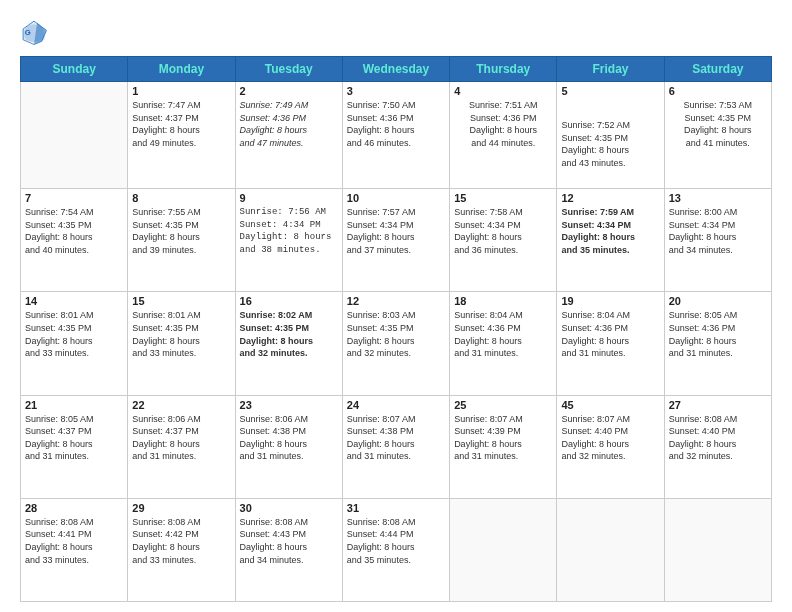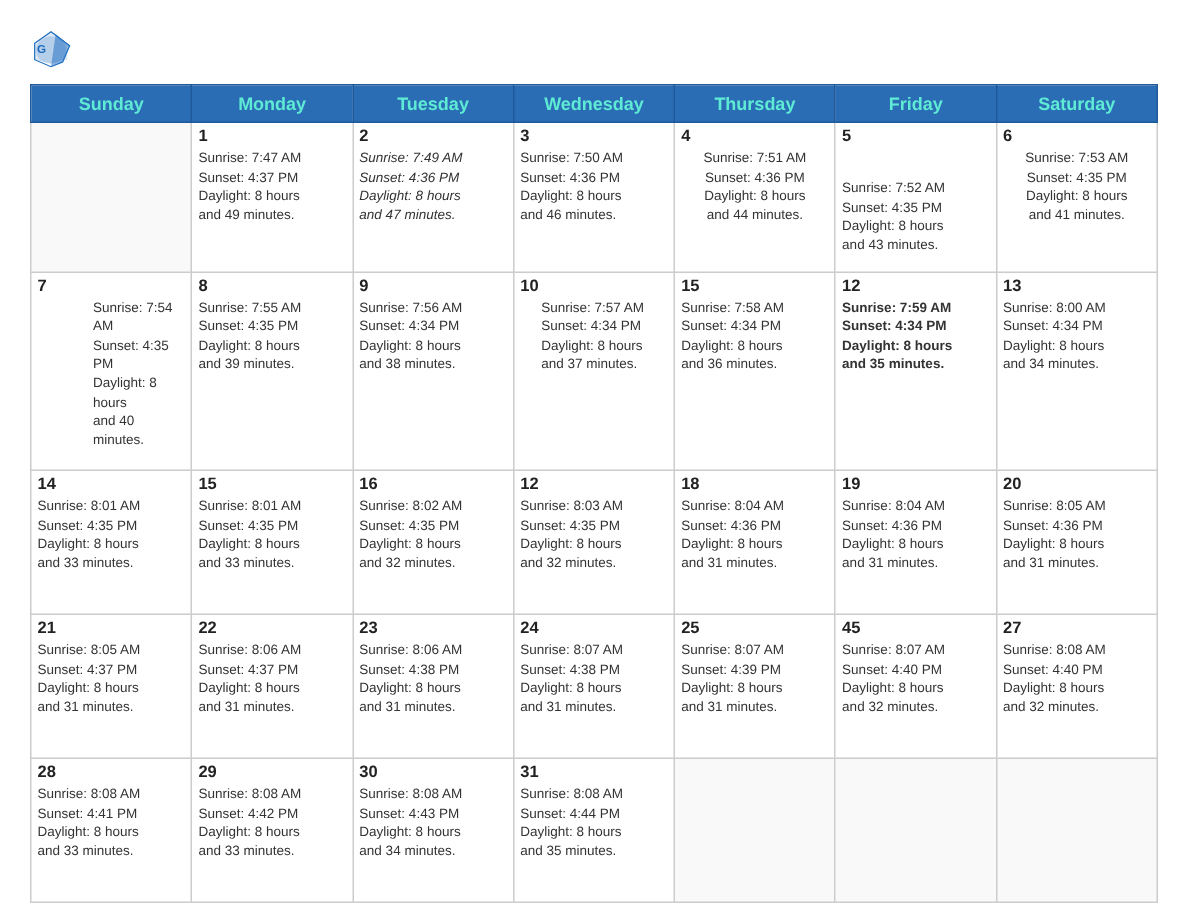--- a/index.html
+++ b/index.html
@@ -179,42 +179,42 @@
             <span class="day-num">6</span>
             <div class="day-info" style="white-space: pre-line; text-align: center;">Sunrise: 7:53 AM
 Sunset: 4:35 PM
 Daylight: 8 hours
 and 41 minutes.</div>
           </td>
         </tr>
         <tr>
           <td>
             <span class="day-num">7</span>
-            <div class="day-info" style="white-space: pre-line; margin-left: 37px;">Sunrise: 7:54 AM
+            <div class="day-info" style="white-space: pre-line;">Sunrise: 7:54 AM
 Sunset: 4:35 PM
 Daylight: 8 hours
 and 40 minutes.</div>
           </td>
           <td>
             <span class="day-num">8</span>
             <div class="day-info" style="white-space: pre-line;">Sunrise: 7:55 AM
 Sunset: 4:35 PM
 Daylight: 8 hours
 and 39 minutes.</div>
           </td>
           <td>
             <span class="day-num">9</span>
-            <div class="day-info" style="white-space: pre-line;">Sunrise: 7:56 AM
+            <div class="day-info" style="white-space: pre-line; font-family: Liberation Mono, monospace;">Sunrise: 7:56 AM
 Sunset: 4:34 PM
 Daylight: 8 hours
 and 38 minutes.</div>
           </td>
           <td>
             <span class="day-num">10</span>
-            <div class="day-info" style="white-space: pre-line; margin-left: 14px;">Sunrise: 7:57 AM
+            <div class="day-info" style="white-space: pre-line;">Sunrise: 7:57 AM
 Sunset: 4:34 PM
 Daylight: 8 hours
 and 37 minutes.</div>
           </td>
           <td>
             <span class="day-num">15</span>
             <div class="day-info" style="white-space: pre-line;">Sunrise: 7:58 AM
 Sunset: 4:34 PM
 Daylight: 8 hours
 and 36 minutes.</div>
@@ -244,21 +244,21 @@
           </td>
           <td>
             <span class="day-num">15</span>
             <div class="day-info" style="white-space: pre-line;">Sunrise: 8:01 AM
 Sunset: 4:35 PM
 Daylight: 8 hours
 and 33 minutes.</div>
           </td>
           <td>
             <span class="day-num">16</span>
-            <div class="day-info" style="white-space: pre-line;">Sunrise: 8:02 AM
+            <div class="day-info" style="white-space: pre-line; font-weight: bold;">Sunrise: 8:02 AM
 Sunset: 4:35 PM
 Daylight: 8 hours
 and 32 minutes.</div>
           </td>
           <td>
             <span class="day-num">12</span>
             <div class="day-info" style="white-space: pre-line;">Sunrise: 8:03 AM
 Sunset: 4:35 PM
 Daylight: 8 hours
 and 32 minutes.</div>

